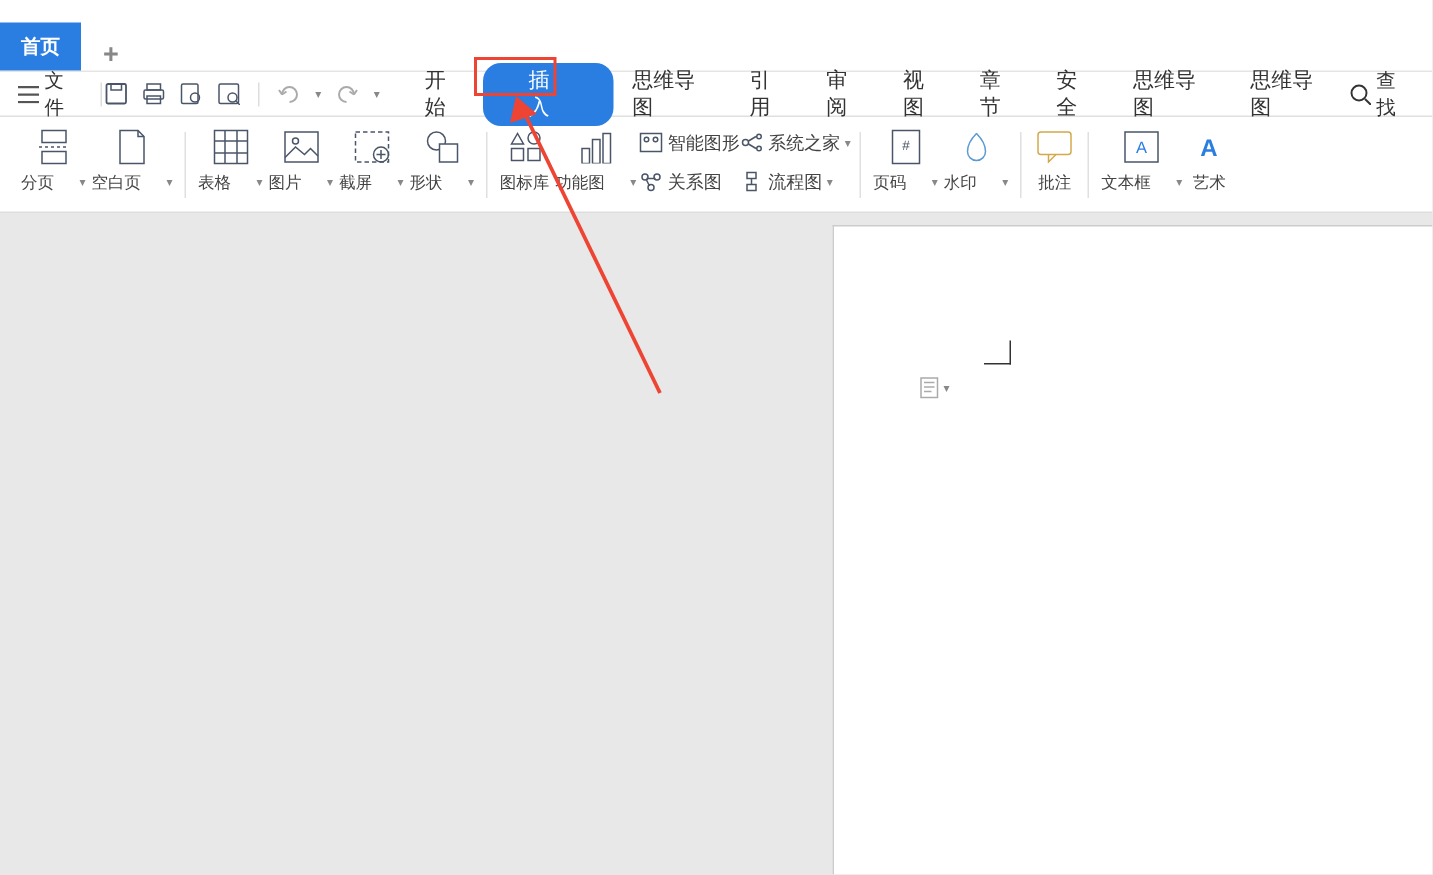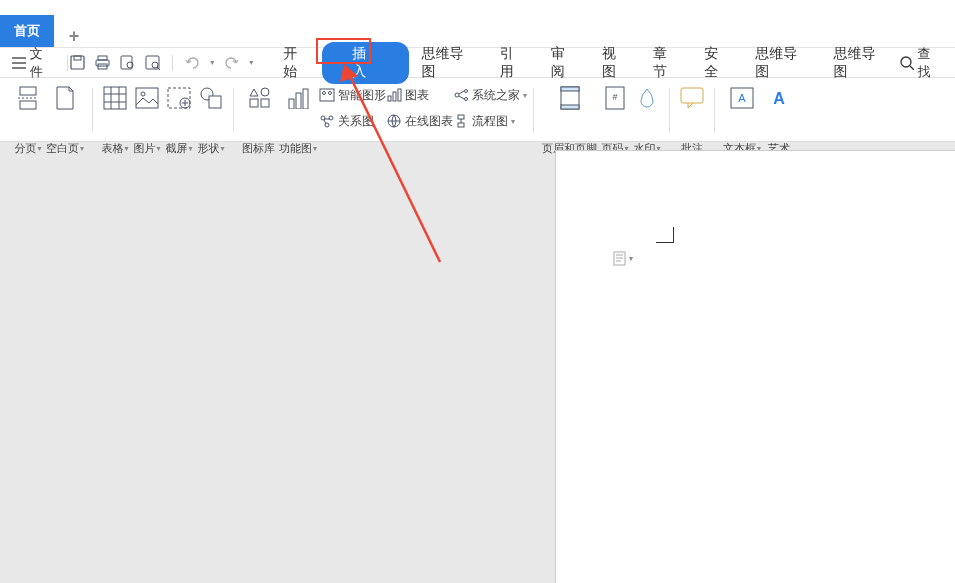--- a/index.html
+++ b/index.html
@@ -19,21 +19,21 @@
     .qat-icon { color: #4a5568; cursor: pointer; }
     .qat-sep { width: 1px; height: 16px; background: #ddd; margin: 0 2px; }
     .menu-tabs { display: flex; align-items: center; gap: 0; }
     .menu-tab { font-size: 14px; color: #333; padding: 4px 12px; cursor: pointer; }
     .menu-tab.active { background: #2a7de1; color: #fff; border-radius: 12px; padding: 3px 30px; }
     .search-btn { margin-left: auto; display: flex; align-items: center; font-size: 13px; color: #333; gap: 4px; cursor: pointer; }
     
     .ribbon { height: 64px; background: #fff; display: flex; align-items: flex-start; padding: 6px 12px 0; border-bottom: 1px solid #ddd; }
     .rb-item { display: flex; flex-direction: column; align-items: center; font-size: 11px; color: #444; cursor: pointer; padding: 0 2px; min-width: 30px; }
     .rb-item .icon-box { width: 28px; height: 28px; display: flex; align-items: center; justify-content: center; margin-bottom: 2px; }
-    .rb-item .lbl { display: flex; align-items: center; gap: 1px; margin-top: 27px; }
+    .rb-item .lbl { display: flex; align-items: center; gap: 17px; }
     .rb-dd { font-size: 8px; color: #888; }
     .rb-sep { width: 1px; height: 44px; background: #e0e0e0; margin: 4px 6px 0; }
     .rb-col { display: flex; flex-direction: column; gap: 4px; }
     .rb-small { display: flex; align-items: center; font-size: 12px; color: #444; cursor: pointer; gap: 3px; height: 22px; }
     .rb-small .si { width: 16px; height: 16px; display: inline-flex; align-items: center; justify-content: center; }
     
     .doc-area { position: absolute; right: 0; top: 150px; width: 400px; height: 433px; background: #fff; border: 1px solid #ccc; border-right: none; border-bottom: none; }
     .doc-cursor { position: absolute; left: 100px; top: 76px; width: 18px; height: 16px; border-right: 1px solid #333; border-bottom: 1px solid #333; }
     .doc-marker { position: absolute; left: 56px; top: 100px; color: #999; display: flex; align-items: center; gap: 2px; }
     
@@ -238,42 +238,20 @@
         <span class="si">
           <svg width="16" height="14">
             <circle cx="4" cy="4" r="2" fill="none" stroke="#4a5568"></circle>
             <circle cx="12" cy="4" r="2" fill="none" stroke="#4a5568"></circle>
             <circle cx="8" cy="11" r="2" fill="none" stroke="#4a5568"></circle>
             <line x1="5" y1="5" x2="11" y2="5" stroke="#4a5568"></line>
             <line x1="5" y1="6" x2="7" y2="10" stroke="#4a5568"></line>
           </svg>
         </span>
         <span>关系图</span>
-      </div>
-  </div>
-  <div class="rb-col">
-    <div class="rb-small">
-        <span class="si">
-          <svg width="16" height="14">
-            <rect x="2" y="8" width="3" height="5" fill="none" stroke="#4a5568"></rect>
-            <rect x="7" y="4" width="3" height="9" fill="none" stroke="#4a5568"></rect>
-            <rect x="12" y="1" width="3" height="12" fill="none" stroke="#4a5568"></rect>
-          </svg>
-        </span>
-        <span>图表</span>
-      </div>
-    <div class="rb-small">
-        <span class="si">
-          <svg width="16" height="14">
-            <circle cx="8" cy="7" r="6" fill="none" stroke="#4a5568"></circle>
-            <line x1="2" y1="7" x2="14" y2="7" stroke="#4a5568"></line>
-            <path d="M8 1 Q4 7 8 13 Q12 7 8 1" fill="none" stroke="#4a5568"></path>
-          </svg>
-        </span>
-        <span>在线图表</span>
       </div>
   </div>
   <div class="rb-col">
     <div class="rb-small">
         <span class="si">
           <svg width="16" height="14">
             <circle cx="4" cy="7" r="2" fill="none" stroke="#4a5568"></circle>
             <circle cx="13" cy="3" r="1.5" fill="none" stroke="#4a5568"></circle>
             <circle cx="13" cy="11" r="1.5" fill="none" stroke="#4a5568"></circle>
             <line x1="6" y1="6" x2="11" y2="3" stroke="#4a5568"></line>
@@ -293,32 +271,20 @@
         </span>
         <span>流程图</span>
         <span class="rb-dd">▾</span>
       </div>
   </div>
   <div class="rb-sep"></div>
   <div class="rb-item">
     <div class="icon-box">
         <svg width="20" height="24">
           <rect x="1" y="1" width="18" height="22" fill="none" stroke="#4a5568"></rect>
-          <rect x="1" y="1" width="18" height="4" fill="#d0e4f5" stroke="#4a5568"></rect>
-          <rect x="1" y="19" width="18" height="4" fill="#d0e4f5" stroke="#4a5568"></rect>
-        </svg>
-      </div>
-    <div class="lbl">
-        <span>页眉和页脚</span>
-      </div>
-  </div>
-  <div class="rb-item">
-    <div class="icon-box">
-        <svg width="20" height="24">
-          <rect x="1" y="1" width="18" height="22" fill="none" stroke="#4a5568"></rect>
           <text x="10" y="14" font-size="9" text-anchor="middle" fill="#4a5568">#</text>
         </svg>
       </div>
     <div class="lbl">
         <span>页码</span>
         <span class="rb-dd">▾</span>
       </div>
   </div>
   <div class="rb-item">
     <div class="icon-box">

